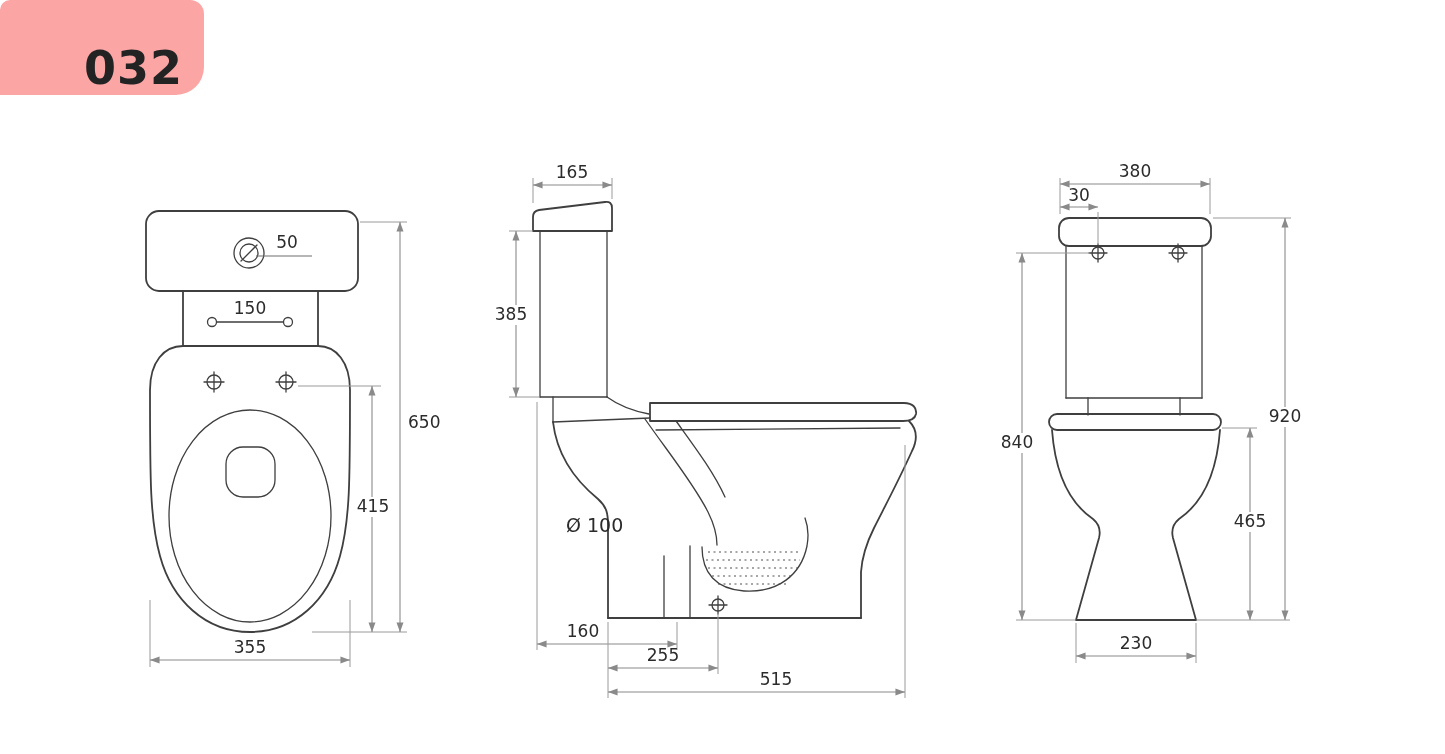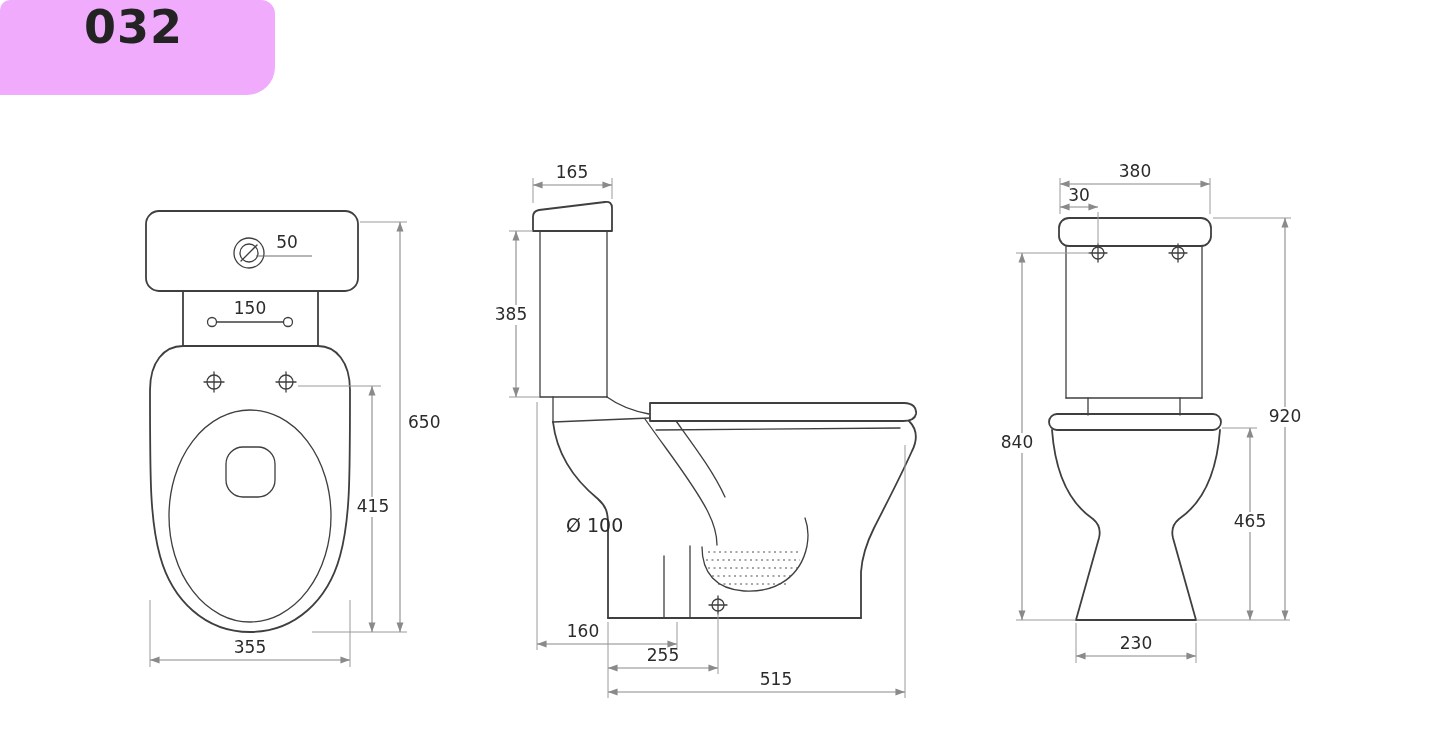--- a/index.html
+++ b/index.html
@@ -2,23 +2,23 @@
 <html><head>
 <meta charset="utf-8">
 <style>
   html,body{margin:0;padding:0;}
   body{
     width:1445px;height:754px;position:relative;
     background:#ffffff;overflow:hidden;
     font-family:"DejaVu Sans", sans-serif;
   }
   .badge{
-    position:absolute;left:0;top:0;width:275px;height:95px;
-    background:#f0abfc;border-radius:10px 14px 28px 0;
-    display:flex;align-items:flex-start;box-sizing:border-box;padding-left:84px;
+    position:absolute;left:0;top:0;width:204px;height:95px;
+    background:#fca5a5;border-radius:10px 14px 28px 0;
+    display:flex;align-items:flex-end;box-sizing:border-box;padding-left:84px;
   }
   .badge span{
     font-size:46px;font-weight:bold;color:#232323;letter-spacing:1px;
   }
   svg{position:absolute;left:0;top:0;}
   .outline{fill:none;stroke:#3f3f3f;stroke-width:1.8;stroke-linejoin:round;stroke-linecap:round;}
   .thin{stroke-width:1.3;}
   .dim{fill:none;stroke:#8a8a8a;stroke-width:1.1;}
   .ext{fill:none;stroke:#9a9a9a;stroke-width:1;}
   .leader{fill:none;stroke:#6e6e6e;stroke-width:1.2;}

